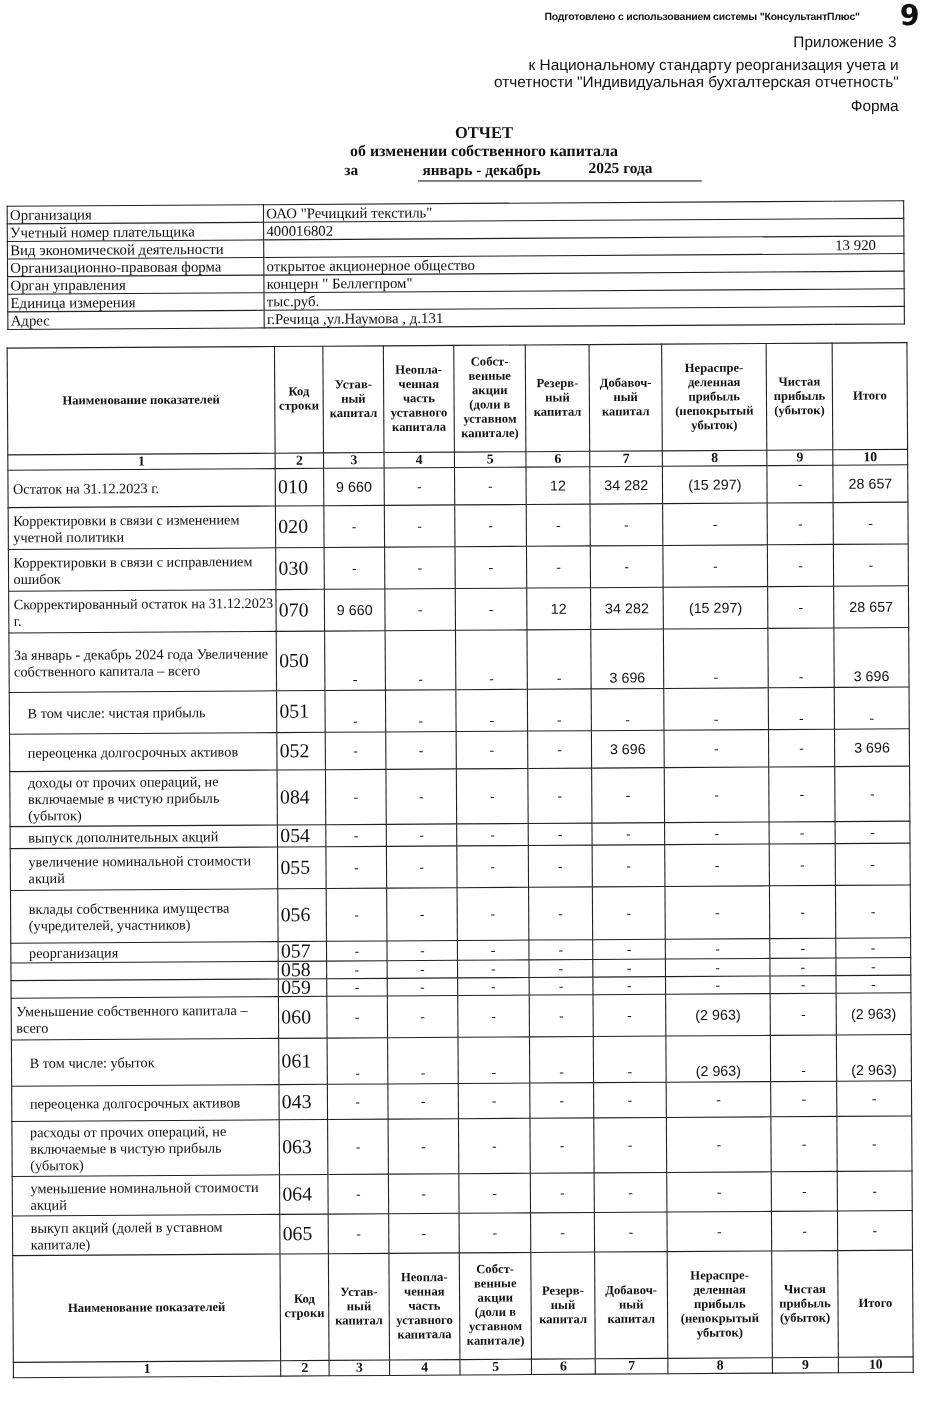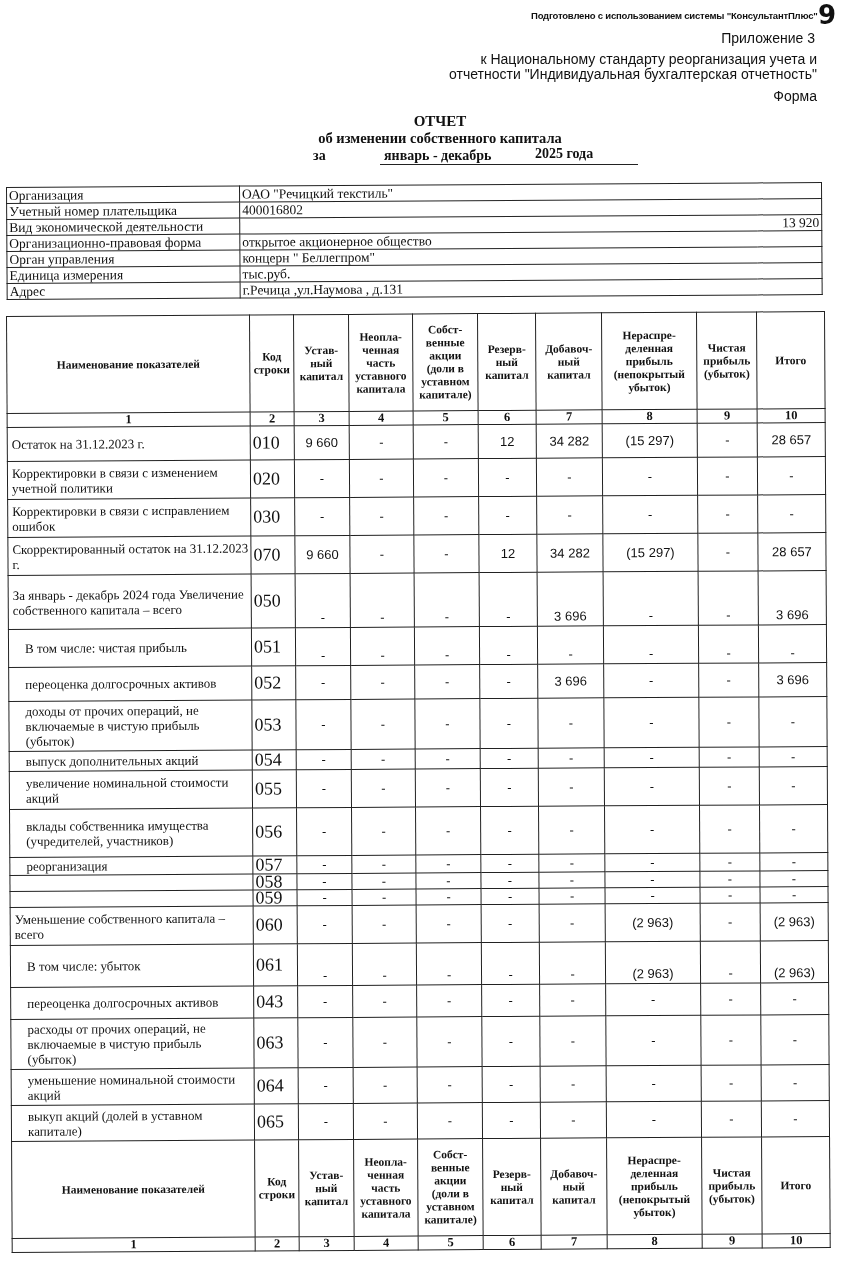--- a/index.html
+++ b/index.html
@@ -1,30 +1,30 @@
 <!DOCTYPE html>
 <html><head>
 <meta charset="utf-8">
 <style>
   html, body { margin:0; padding:0; background:#ffffff; }
   body { width:847px; height:1280px; position:relative; overflow:hidden;
          font-family:"Liberation Serif", serif; color:#111; }
   .abs { position:absolute; }
-  .hdr-small { font-family:"Liberation Sans", sans-serif; font-size:9.5px; font-weight:bold; letter-spacing:-0.2px;margin-left:36px; }
+  .hdr-small { font-family:"Liberation Sans", sans-serif; font-size:9.5px; font-weight:bold; letter-spacing:-0.2px; }
   .hdr-r { font-family:"Liberation Sans", sans-serif; font-size:14px; text-align:right; }
   .pageno { font-family:"DejaVu Sans", sans-serif; font-size:26px; font-weight:bold; }
   .title { font-family:"Liberation Serif", serif; font-weight:bold; text-align:center; }
   .period-line { border-bottom:1.5px solid #222; }
 
   
   table.info { position:absolute; left:6px; top:187px; width:816px; border-collapse:collapse; transform:rotate(-0.35deg); transform-origin:left top; }
   table.info td { border:1.3px solid #222; font-size:13.5px; height:15px; padding:0 2px; line-height:15px; white-space:nowrap; }
   table.info td.lbl { width:228px; }
   table.info td.val { border-right:none; }
-  table.info td.extra { text-align:right; border-left:none; width:60px; }
+  table.info td.extra { border-left:none; width:60px; }
 
   
   table.main { position:absolute; left:6px; top:316px; width:818px; border-collapse:collapse; table-layout:fixed; transform:rotate(-0.35deg); transform-origin:left top; }
   table.main th, table.main td { border:1.3px solid #222; padding:0 2px; }
   table.main th { font-family:"Liberation Serif", serif; font-weight:bold; font-size:11.5px; line-height:13px; text-align:center; }
   table.main th.colname { font-size:11.5px; }
   table.main tr.nums td { text-align:center; font-size:12.5px; height:13px; line-height:13px; font-weight:bold; }
   table.main td { font-size:13px; line-height:15px; }
   table.main td.name { text-align:left; padding-left:4px; }
   table.main td.name.indent { padding-left:16px; }
@@ -210,21 +210,21 @@
         <td class="v">-</td>
         <td class="v">-</td>
         <td class="v">-</td>
         <td class="v">3 696</td>
         <td class="v">-</td>
         <td class="v">-</td>
         <td class="v">3 696</td>
       </tr>
       <tr style="height: 50px;">
         <td class="name indent">доходы от прочих операций, не включаемые в чистую прибыль (убыток)</td>
-        <td class="code">053</td>
+        <td class="code">084</td>
         <td class="v">-</td>
         <td class="v">-</td>
         <td class="v">-</td>
         <td class="v">-</td>
         <td class="v">-</td>
         <td class="v">-</td>
         <td class="v">-</td>
         <td class="v">-</td>
       </tr>
       <tr style="height: 20px;">

